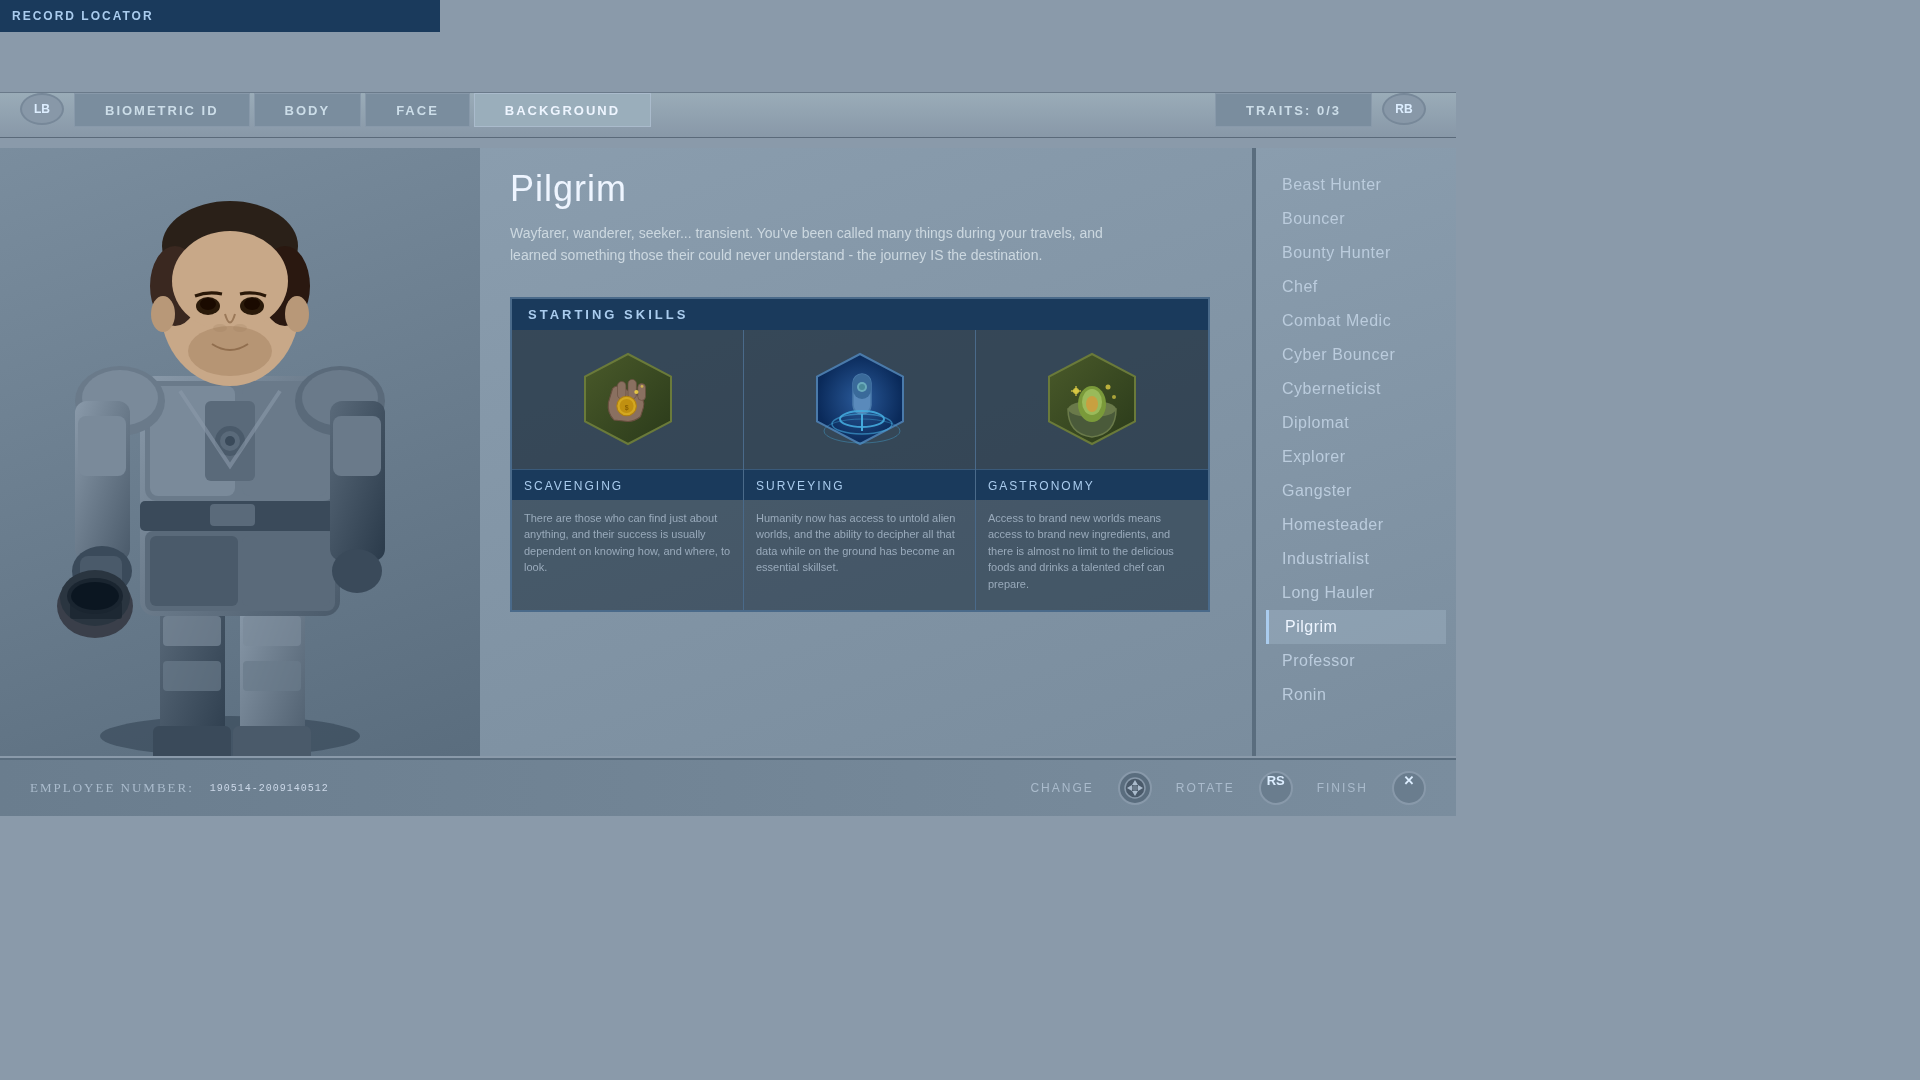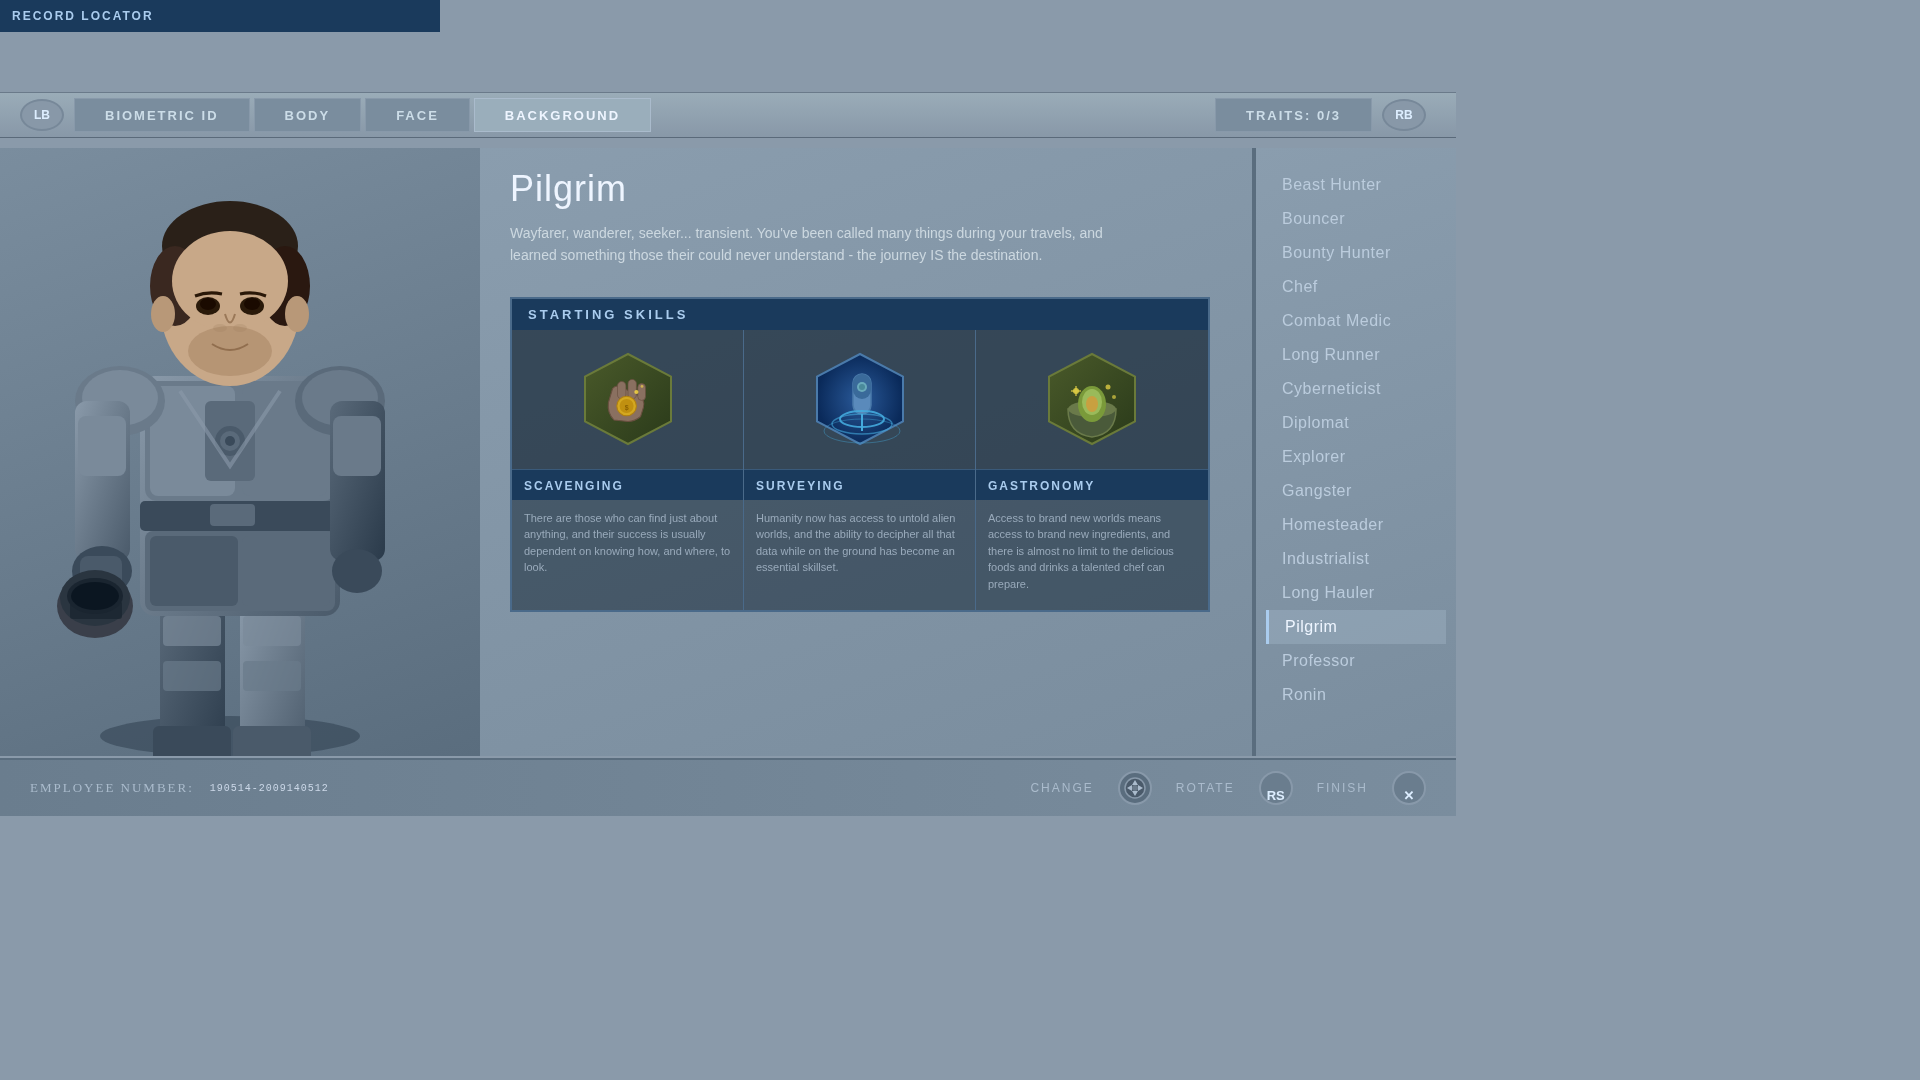--- a/index.html
+++ b/index.html
@@ -75,21 +75,21 @@
 
     
     .nav-tabs {
       position: absolute;
       top: 92px;
       left: 0;
       right: 0;
       height: 46px;
       background: linear-gradient(180deg, #9aacb8 0%, #8898a8 100%);
       display: flex;
-      align-items: center;
+      align-items: flex-start;
       padding: 0 20px;
       gap: 0;
       border-top: 1px solid #6a7a8a;
       border-bottom: 1px solid #5a6a7a;
     }
 
     .nav-btn {
       width: 44px;
       height: 32px;
       border: 2px solid #778899;
@@ -242,21 +242,21 @@
     }
 
     .skill-name-bar {
       background: #1a3a5c;
       padding: 6px 12px;
     }
 
     .skill-name {
       color: #aaccee;
       font-size: 12px;
-      font-weight: bold;
+      font-weight: normal;
       letter-spacing: 2px;
       text-transform: uppercase;
     }
 
     .skill-desc {
       padding: 10px 12px;
       font-size: 11px;
       color: #99aabb;
       line-height: 1.5;
       background: rgba(10, 25, 40, 0.3);
@@ -343,21 +343,21 @@
       text-transform: uppercase;
     }
 
     .action-btn-circle {
       width: 34px;
       height: 34px;
       border-radius: 50%;
       border: 2px solid #8899aa;
       background: #6a7d8e;
       display: flex;
-      align-items: flex-end;
+      align-items: flex-start;
       justify-content: center;
       font-size: 13px;
       font-weight: bold;
       color: #ddeeff;
     }
 
     .action-btn-dpad {
       width: 34px;
       height: 34px;
       border-radius: 50%;
@@ -631,21 +631,21 @@
   </div>
 
   <div class="vert-divider"></div>
 
   <div class="sidebar-list">
     <div class="sidebar-item">Beast Hunter</div>
     <div class="sidebar-item">Bouncer</div>
     <div class="sidebar-item">Bounty Hunter</div>
     <div class="sidebar-item">Chef</div>
     <div class="sidebar-item">Combat Medic</div>
-    <div class="sidebar-item">Long Runner</div>
+    <div class="sidebar-item">Cyber Bouncer</div>
     <div class="sidebar-item">Cyberneticist</div>
     <div class="sidebar-item">Diplomat</div>
     <div class="sidebar-item">Explorer</div>
     <div class="sidebar-item">Gangster</div>
     <div class="sidebar-item">Homesteader</div>
     <div class="sidebar-item">Industrialist</div>
     <div class="sidebar-item">Long Hauler</div>
     <div class="sidebar-item active">Pilgrim</div>
     <div class="sidebar-item">Professor</div>
     <div class="sidebar-item">Ronin</div>

